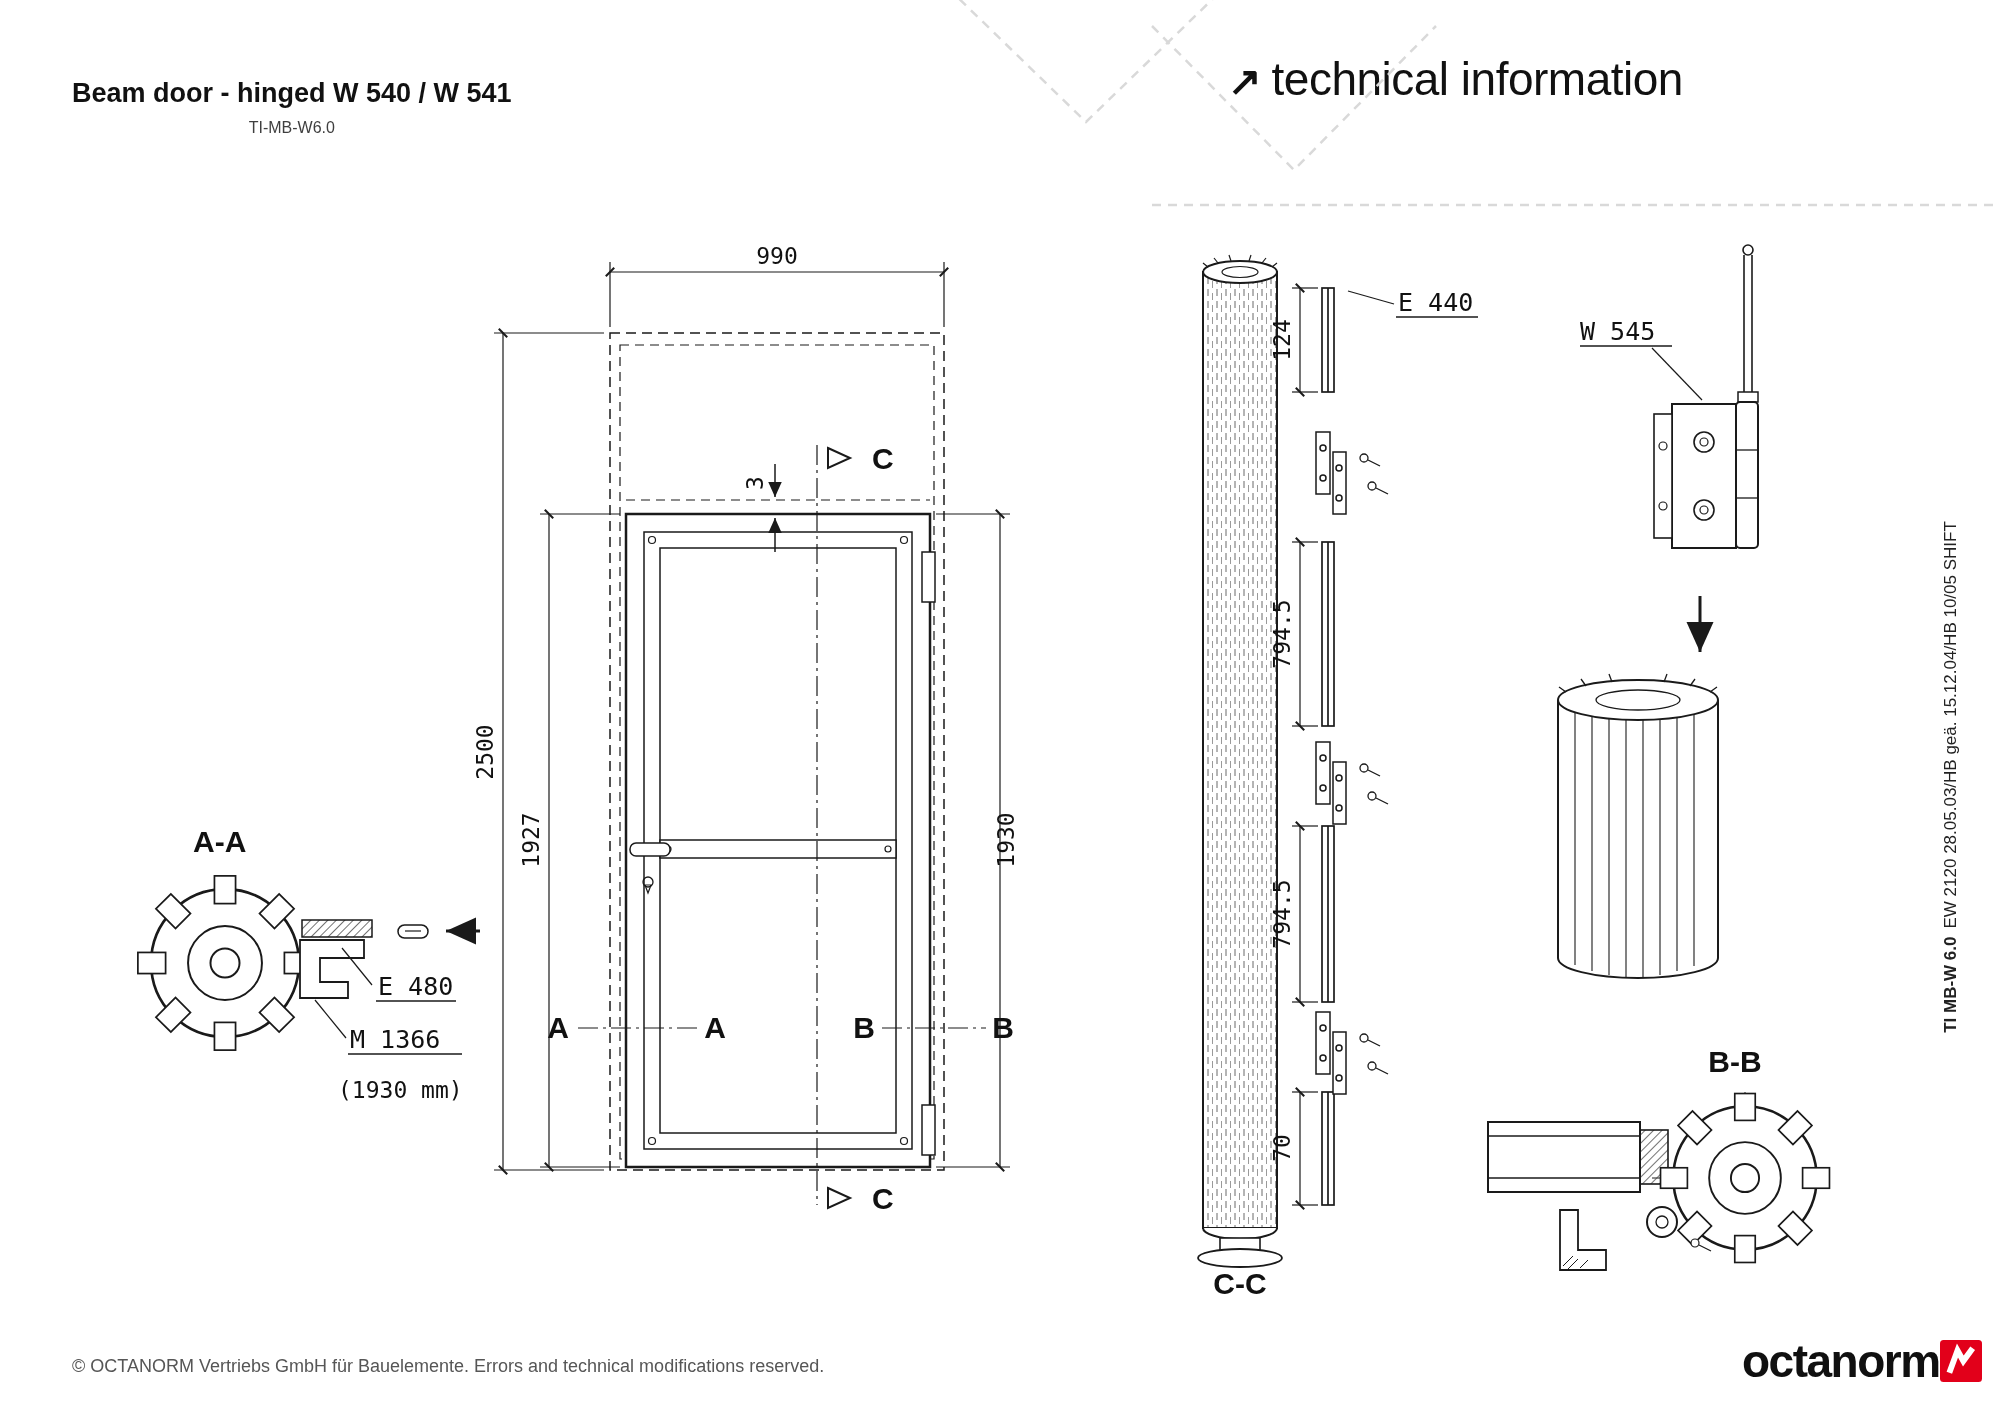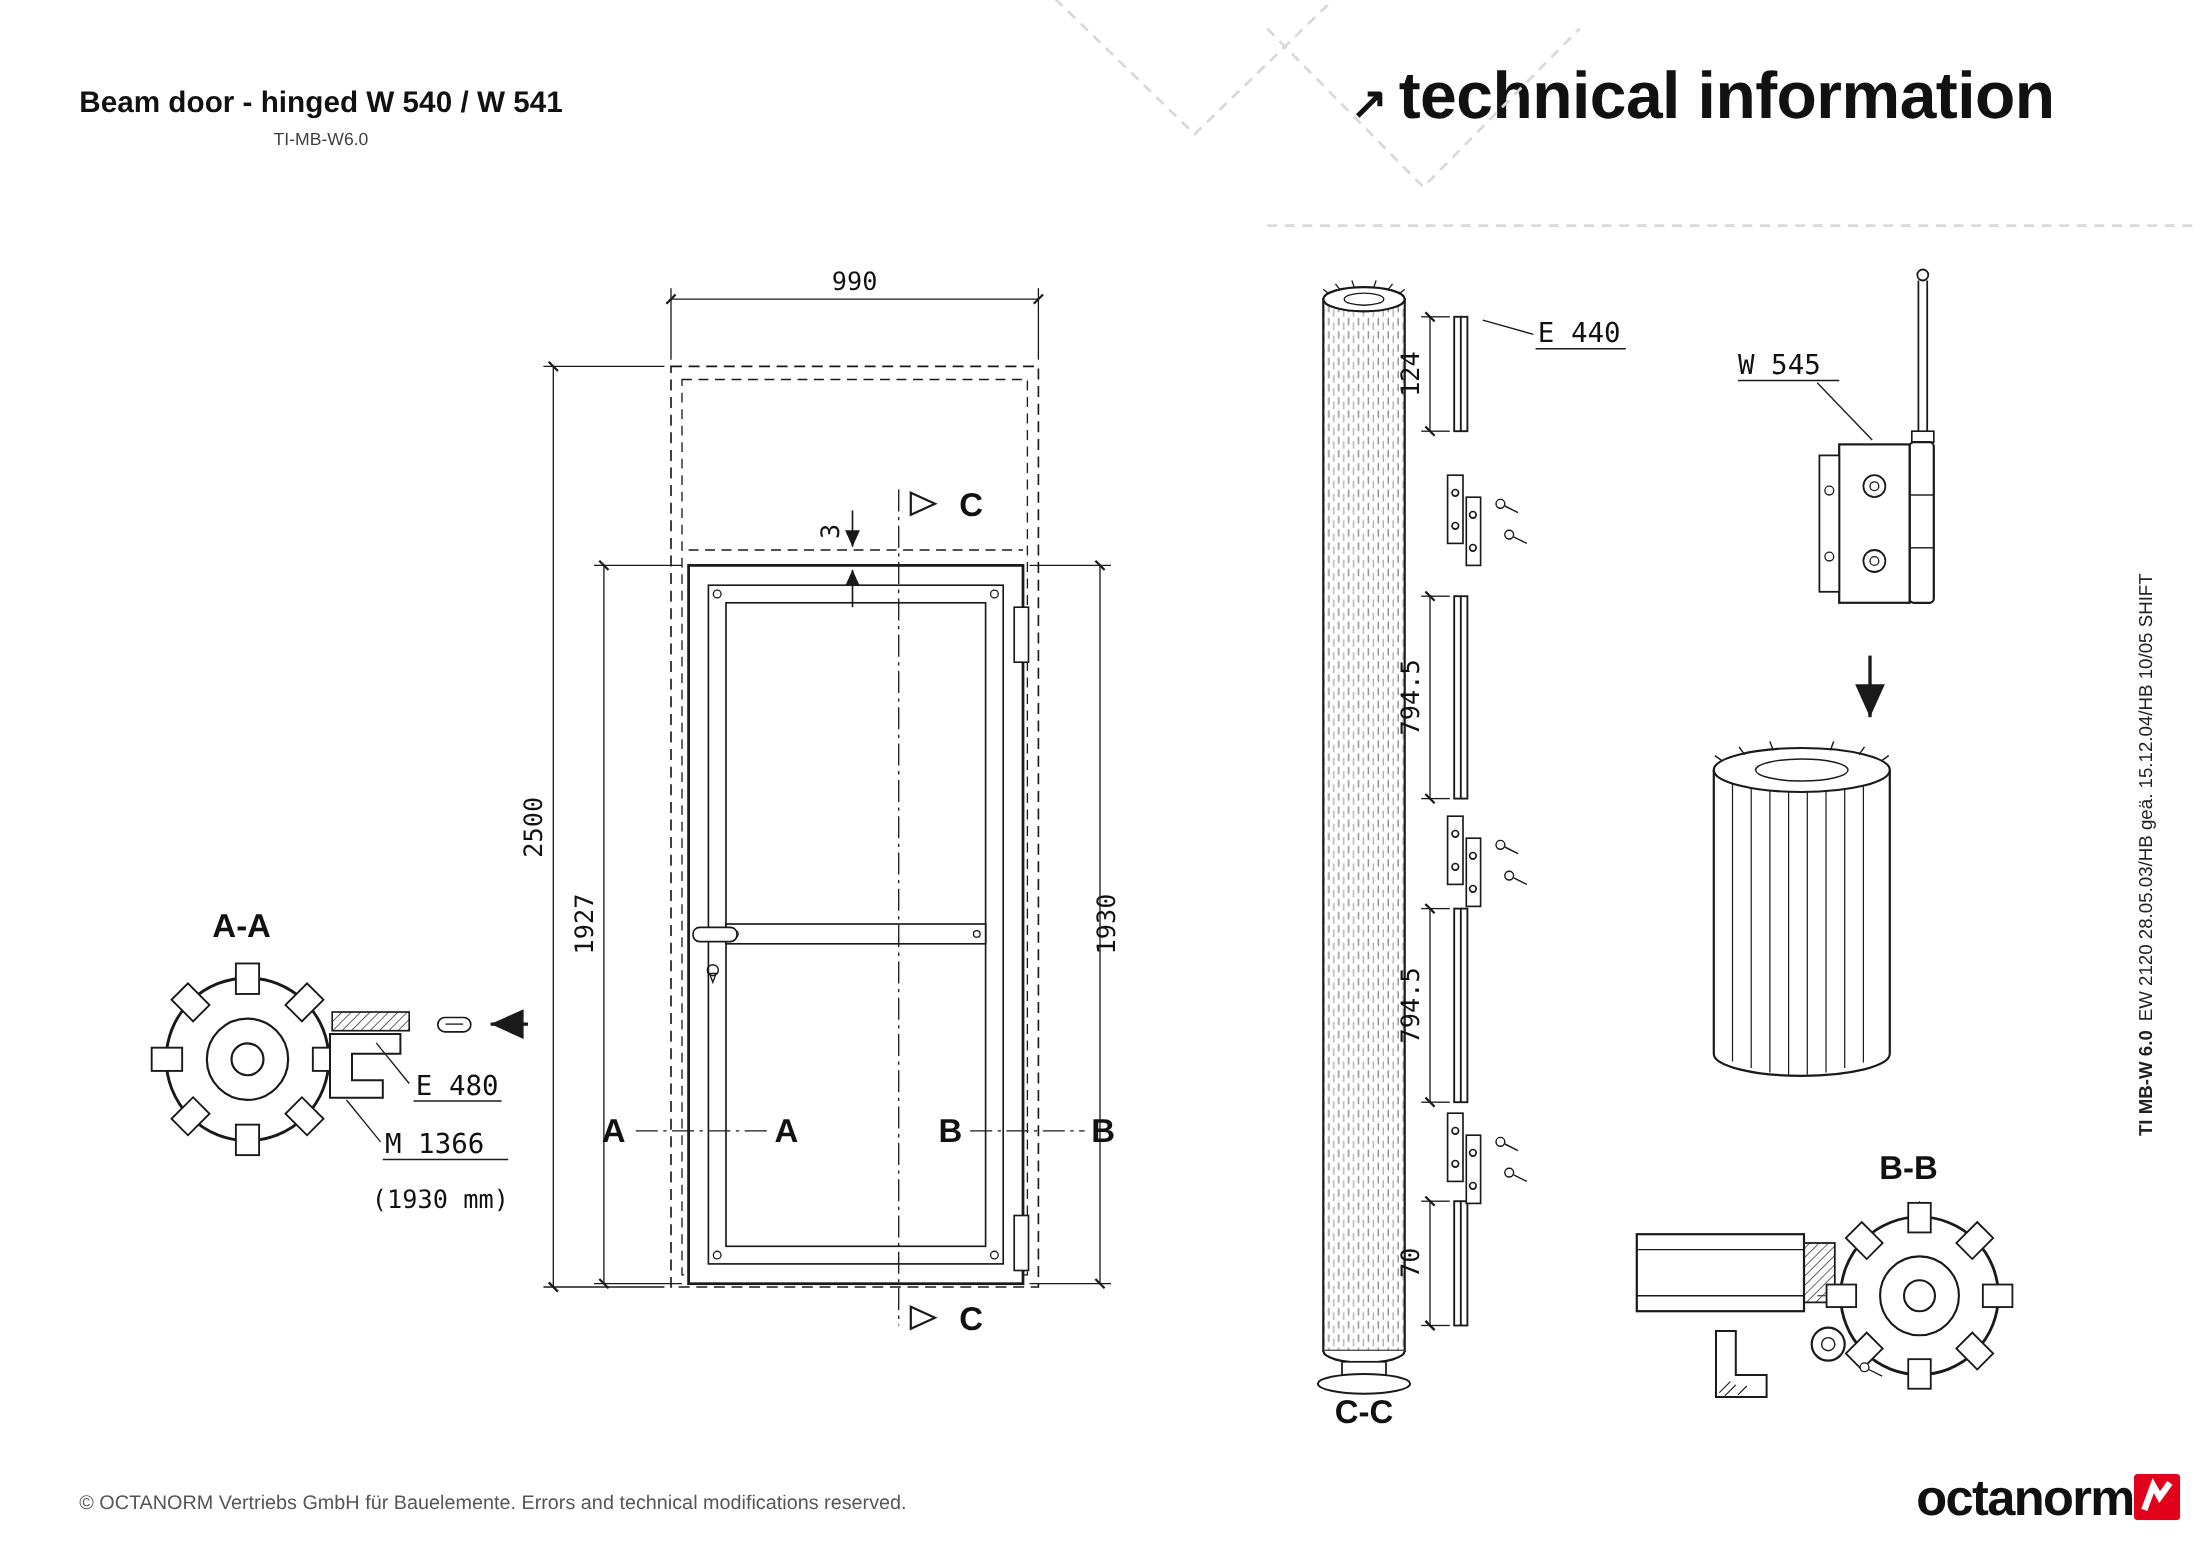--- a/index.html
+++ b/index.html
@@ -6,21 +6,21 @@
   html,body { width:2000px; height:1413px; background:#ffffff; font-family:"Liberation Sans",sans-serif; color:#1a1a1a; }
   .page { position:relative; width:2000px; height:1413px; overflow:hidden; background:#fff; }
   .abs { position:absolute; }
 
   
   .title-block { left:72px; top:58px;margin-top:20px; }
   .page-title { font-size:27px; font-weight:bold; color:#111; letter-spacing:0; }
   .doc-id { font-size:16px; color:#3f3f3f; margin-top:10px;text-align:center; }
   .brand-heading { left:1228px; top:52px; display:flex; align-items:baseline; gap:10px; }
   .brand-arrow { font-size:40px; font-weight:bold; color:#111; }
-  .brand-text { font-size:60px; font-weight:bold; color:#111; letter-spacing:-0.5px; }
+  .brand-text { font-size:46px; font-weight:normal; color:#111; letter-spacing:-0.5px; }
 
   
   .drawing { left:0; top:0; width:2000px; height:1413px; }
   .dim { font:23px "DejaVu Sans Mono", monospace; fill:#111; }
   .sec { font-weight:bold; font-size:30px; font-family:"Liberation Sans",sans-serif; fill:#111; }
   .plabel { font:25px "DejaVu Sans Mono", monospace; fill:#111; }
 
   
   .side-note { left:1672px; top:766px; width:560px; height:22px; transform:rotate(-90deg); text-align:center; font-size:17px; color:#222; white-space:nowrap; }
   .side-note .b { font-weight:bold; margin-right:8px; }

